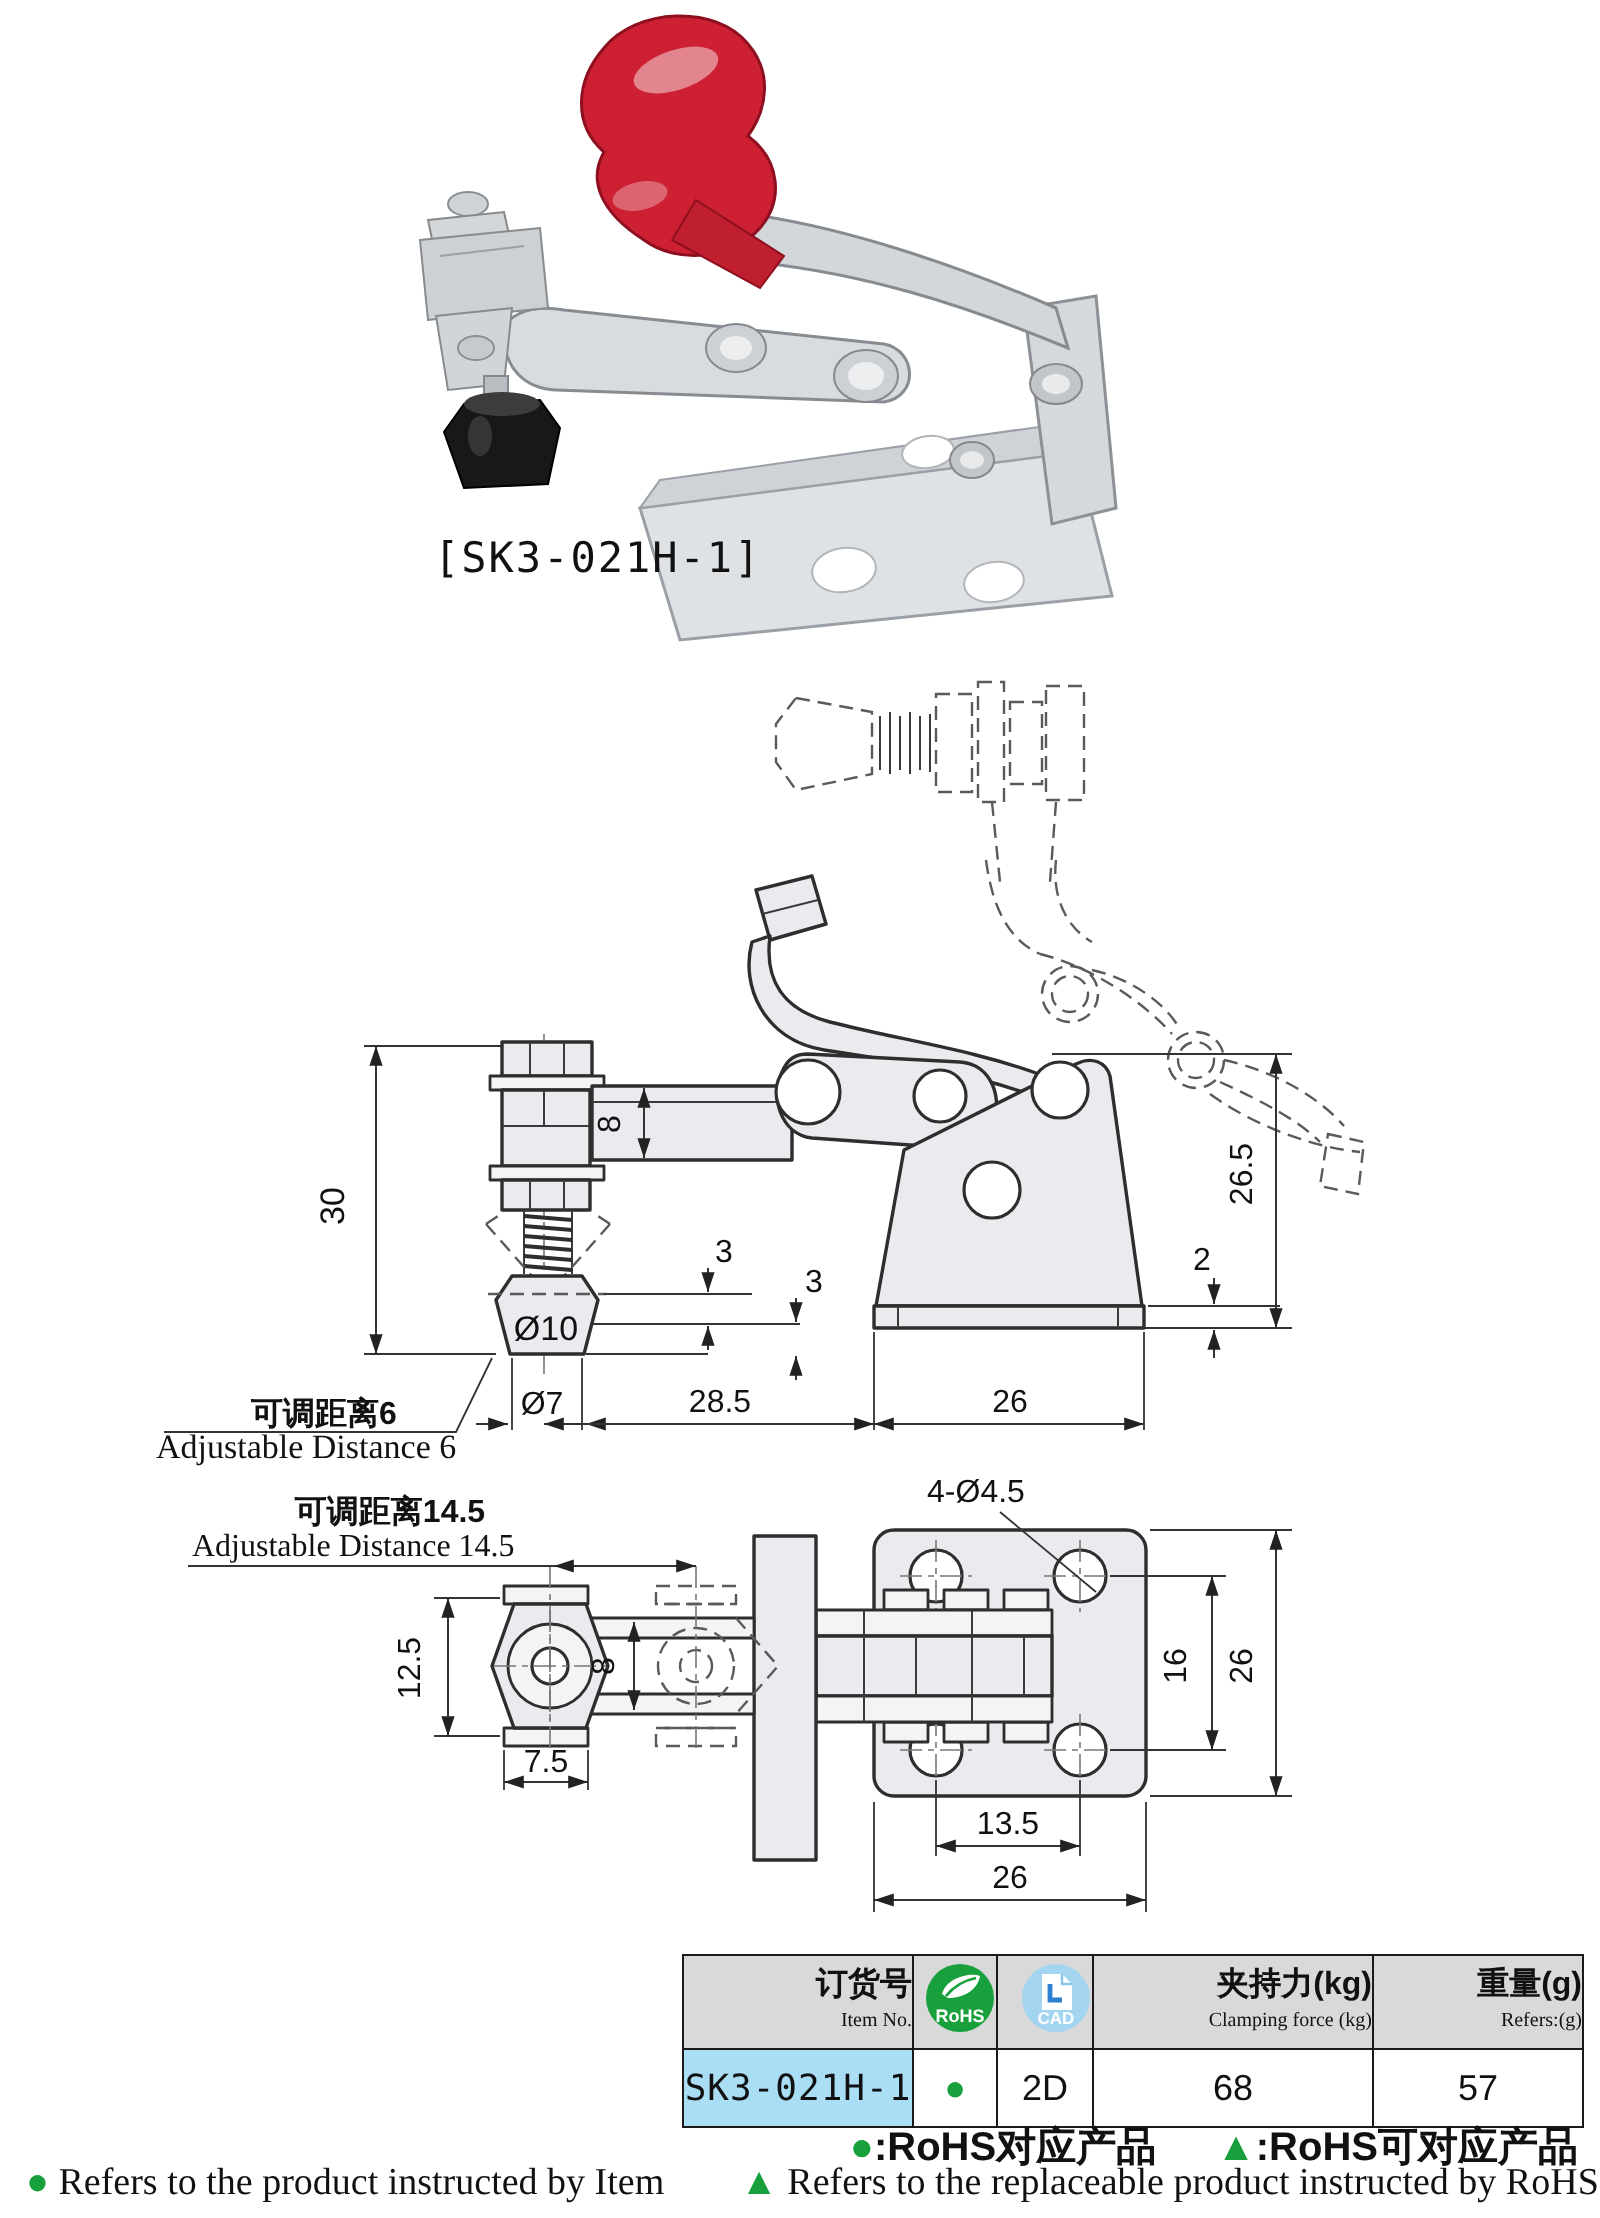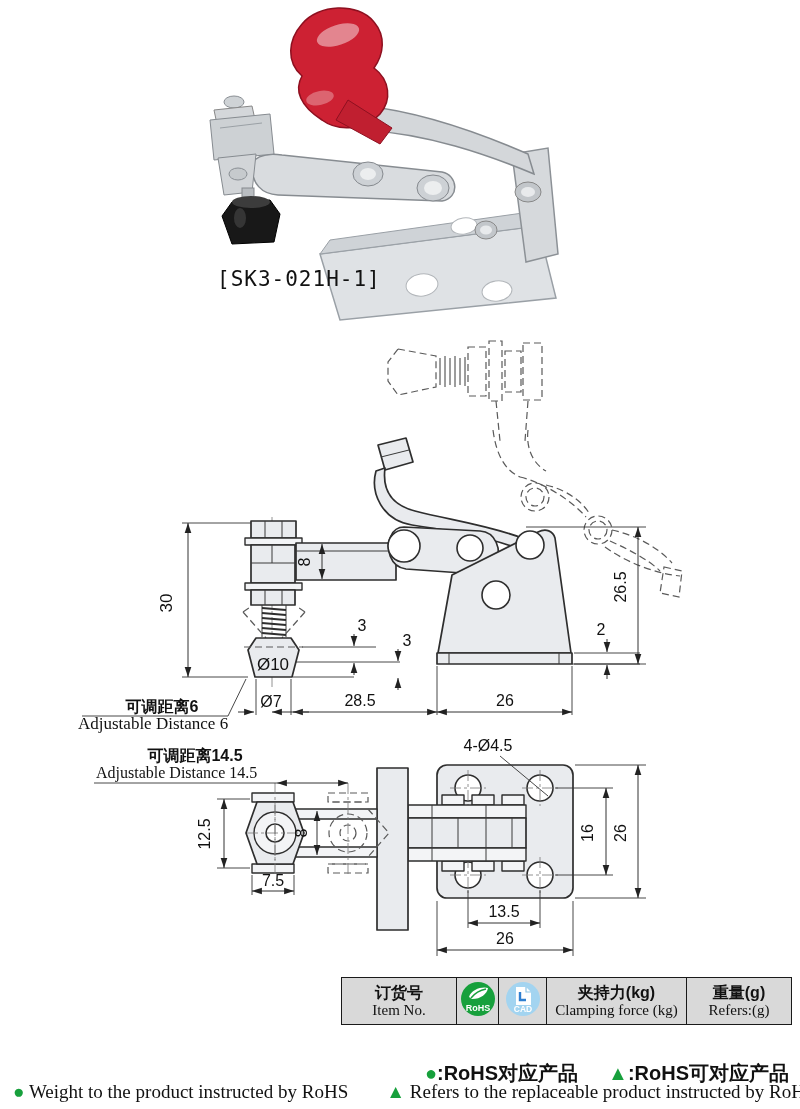--- a/index.html
+++ b/index.html
@@ -21,24 +21,24 @@
   .dt17{font-size:17px;}
   .dtb {font-weight:bold;}
   .serif{font-family:"Liberation Serif",serif;}
 
   
   .caption{font-family:"DejaVu Sans Mono",monospace;font-size:21px;letter-spacing:1px;color:#111;}
 
   
   table.spec{border-collapse:collapse;table-layout:fixed;}
   table.spec td{border:1.8px solid #1a1a1a;text-align:center;vertical-align:middle;padding:0;}
-  table.spec .hrow td{background:#d9d9d9;height:46px;}
+  table.spec .hrow td{background:#d9d9d9;height:46px;text-align:right;}
   table.spec .drow td{height:38px;background:#ffffff;font-size:18px;}
   .hd-cn{font-weight:bold;font-size:16px;line-height:19px;}
-  .hd-en{font-family:"Liberation Serif",serif;font-size:15px;line-height:17px;}
+  .hd-en{font-family:"Liberation Serif",serif;font-size:10px;line-height:17px;}
   .item-cell{background:#aadef5 !important;font-family:"DejaVu Sans Mono",monospace;
              font-size:17px;letter-spacing:0.5px;}
   .grn{color:#17a03c;}
   .dot-cell{font-size:19px;line-height:1;}
 
   
   .legend-cn{font-weight:bold;font-size:20px;white-space:nowrap;}
   .legend-en{font-family:"Liberation Serif",serif;font-size:19px;white-space:nowrap;}
   .legend-cn .sep{display:inline-block;width:30px;}
   .legend-en .sep{display:inline-block;width:38px;}
@@ -347,25 +347,32 @@
       </td>
       <td>
         <div class="hd-cn">夹持力(kg)</div>
         <div class="hd-en">Clamping force (kg)</div>
       </td>
       <td>
         <div class="hd-cn">重量(g)</div>
         <div class="hd-en">Refers:(g)</div>
       </td>
     </tr>
+    <tr class="drow">
+      <td class="item-cell">SK3-021H-1</td>
+      <td class="dot-cell"><span class="grn">●</span></td>
+      <td>2D</td>
+      <td>68</td>
+      <td>57</td>
+    </tr>
   </tbody>
     </table>
 
   <div class="abs legend-cn" style="left:0;top:1060px;width:789px;text-align:right;">
     <span class="grn">●</span><span>:RoHS对应产品</span><span class="sep"></span><span class="grn">▲</span><span>:RoHS可对应产品</span>
   </div>
   <div class="abs legend-en" style="left:13px;top:1081px;">
     <span class="grn">●</span>
-    <span>Weight to the product instructed by RoHS</span><span class="sep"></span><span class="grn">▲</span>
+    <span>Refers to the product instructed by Item</span><span class="sep"></span><span class="grn">▲</span>
     <span>Refers to the replaceable product instructed by RoHS</span>
   </div>
 
 </div>
 
 </body></html>

